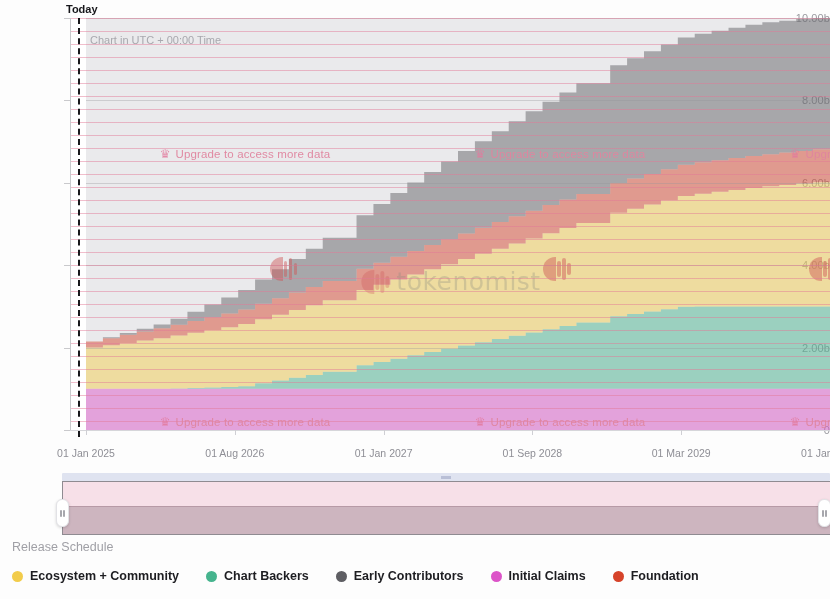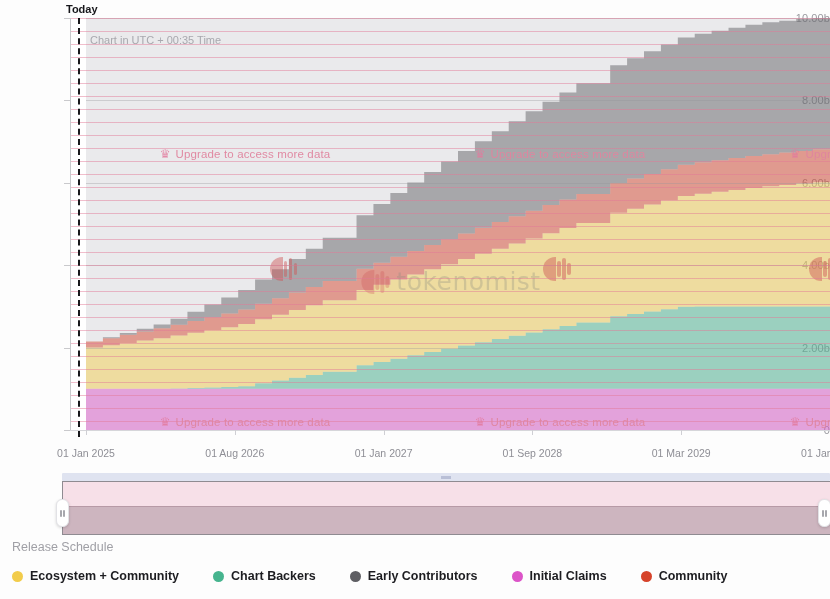--- a/index.html
+++ b/index.html
@@ -192,21 +192,21 @@
   }
   .handle-left  { left: 56px; }
   .handle-right { left: 818px; }
 
   
   .legend-block { position: absolute; left: 0; top: 540px; width: 830px; }
   .legend-title {
     margin-left: 12px; font-size: 12.5px; color: #a0a0a6; font-weight: 400;
   }
   .legend-items {
-    display: flex; align-items: flex-start; gap: 34px;
+    display: flex; align-items: flex-start; gap: 27px;
     margin: 15px 0 0 12px; flex-wrap: wrap;
   }
   .legend-item { display: flex; align-items: center; gap: 7px; }
   .legend-dot { width: 11px; height: 11px; border-radius: 50%; display: block; }
   .legend-label { font-size: 12.5px; color: #1d1d21; font-weight: 700; white-space: nowrap; }
 </style>
 </head>
 <body>
 
 <div id="root">
@@ -290,21 +290,21 @@
           <div class="upg-item" style="left: 490px;">
             <span class="upg-crown">♛</span>
             <span class="upg-text">Upgrade to access more data</span>
           </div>
           <div class="upg-item" style="left: 805px;">
             <span class="upg-crown">♛</span>
             <span class="upg-text">Upgrade to access more data</span>
           </div>
         </div>
 
-      <div class="tz-note">Chart in UTC + 00:35 Time</div>
+      <div class="tz-note">Chart in UTC + 00:00 Time</div>
 
       <div class="plot-preface"></div>
     </div>
 
     <div class="yaxis-line"></div>
     <div class="xaxis-line"></div>
     <div id="yticks">
         <div class="ytick-label" style="top: 430px;">0</div>
         <div class="ytick-mark" style="top: 430px;"></div>
         <div class="ytick-label" style="top: 347.6px;">2.00b</div>
@@ -367,18 +367,18 @@
         <div class="legend-item">
           <span class="legend-dot" style="background: rgb(94, 94, 99);"></span>
           <span class="legend-label">Early Contributors</span>
         </div>
         <div class="legend-item">
           <span class="legend-dot" style="background: rgb(220, 84, 200);"></span>
           <span class="legend-label">Initial Claims</span>
         </div>
         <div class="legend-item">
           <span class="legend-dot" style="background: rgb(214, 67, 42);"></span>
-          <span class="legend-label">Community</span>
+          <span class="legend-label">Foundation</span>
         </div>
       </div>
   </div>
 
 </div>
 
 </body></html>

